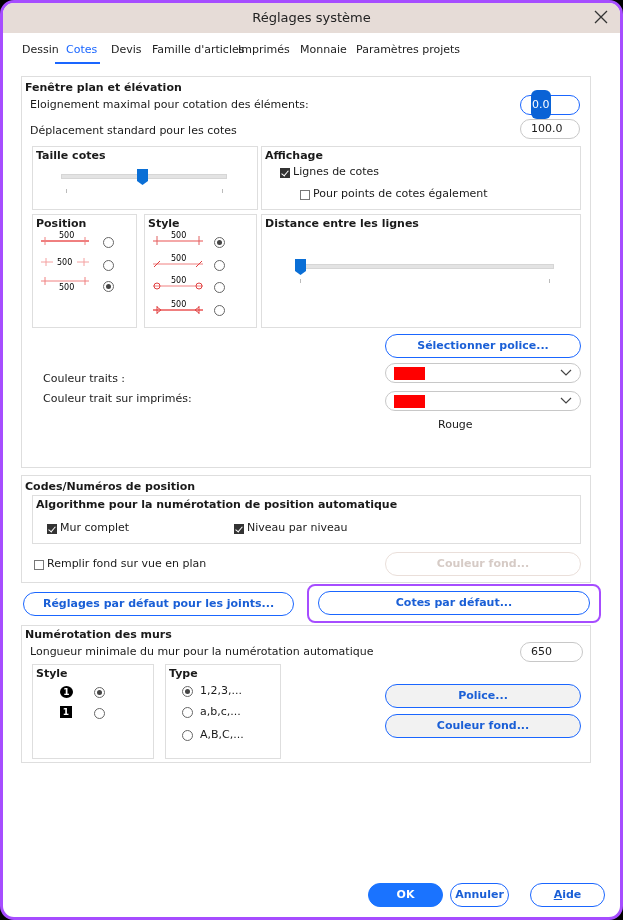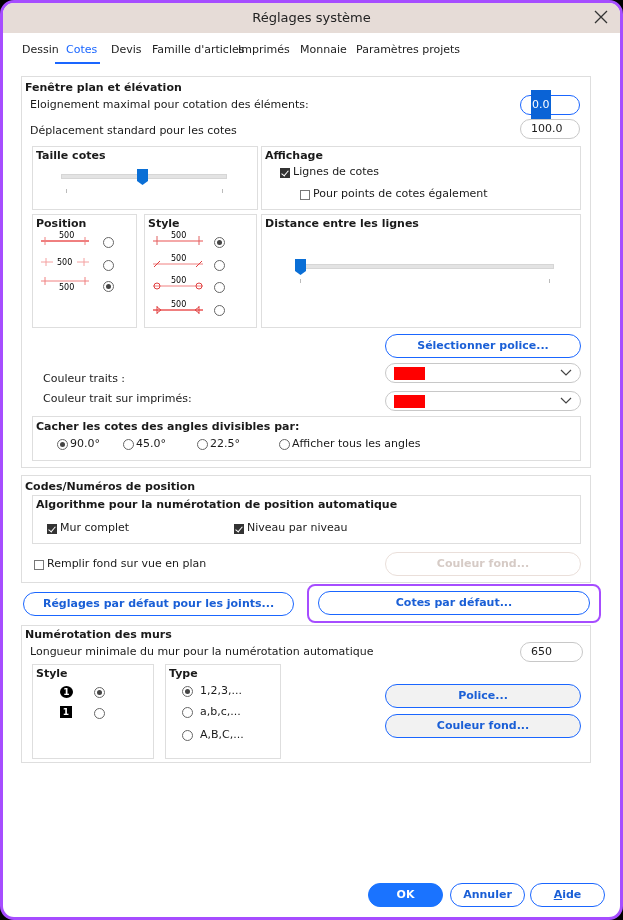--- a/index.html
+++ b/index.html
@@ -23,21 +23,21 @@
 
   .group { position: absolute; border: 1px solid #dedede; background: #fff; }
   .gtitle { position: absolute; font-weight: bold; font-size: 11px; color: #1a1a1a; white-space: nowrap; }
   .label { position: absolute; font-size: 11px; color: #1a1a1a; white-space: nowrap; }
 
   .textbox {
     position: absolute; height: 20px; border: 1px solid #c8c8c8; border-radius: 10px;
     padding-left: 10px; line-height: 18px; font-size: 11px; background: #fff;
   }
   .textbox.focus { border-color: #1a66ff; }
-  .textbox .sel { background: #0a63d6; color: #fff; padding: 8px 1px; }
+  .textbox .sel { background: #0a63d6; color: #fff; padding: 8px 1px; border-radius: 6px; }
 
   .btn {
     position: absolute; height: 24px; border: 1px solid #1a66ff; border-radius: 12px;
     background: #fff; color: #1a5fd6; font-weight: bold; font-size: 11px; text-align: center;
     line-height: 22px; cursor: pointer; white-space: nowrap;
   }
   .btn.gray { background: #f2f2f2; }
   .btn.disabled { border-color: #eadfda; color: #d6cbc6; background: #fff; }
   .btn.primary { background: #1a73ff; color: #fff; border-color: #1a73ff; }
 
@@ -206,31 +206,20 @@
 
     <span class="label" style="left:21px;top:315px">Couleur trait sur imprimés:</span>
     <div class="combo" style="left:363px;top:314px;width:196px">
       <div class="swatch" style="background:#ff0000"></div>
       <span class="ctext">Rouge</span>
       <svg class="chev" viewBox="0 0 12 8">
           <path d="M1 1 L6 6 L11 1" fill="none" stroke="#444" stroke-width="1.2"></path>
         </svg>
     </div>
 
-    <div class="group" style="left:10px;top:339px;width:549px;height:45px">
-      <span class="gtitle" style="left:3px;top:3px">Cacher les cotes des angles divisibles par:</span>
-      <div class="radio checked" style="left:24px;top:22px"></div>
-      <span class="label" style="left:37px;top:20px">90.0°</span>
-      <div class="radio" style="left:90px;top:22px"></div>
-      <span class="label" style="left:103px;top:20px">45.0°</span>
-      <div class="radio" style="left:164px;top:22px"></div>
-      <span class="label" style="left:177px;top:20px">22.5°</span>
-      <div class="radio" style="left:246px;top:22px"></div>
-      <span class="label" style="left:259px;top:20px">Afficher tous les angles</span>
-    </div>
   </div>
 
   <div class="group" style="left:18px;top:472px;width:570px;height:108px">
     <span class="gtitle" style="left:3px;top:4px">Codes/Numéros de position</span>
     <div class="group" style="left:10px;top:19px;width:549px;height:49px">
       <span class="gtitle" style="left:3px;top:2px">Algorithme pour la numérotation de position automatique</span>
       <div class="checkbox checked" style="left:14px;top:28px"></div>
       <span class="label" style="left:27px;top:25px">Mur complet</span>
       <div class="checkbox checked" style="left:201px;top:28px"></div>
       <span class="label" style="left:214px;top:25px">Niveau par niveau</span>
@@ -265,15 +254,15 @@
       <span class="label" style="left:34px;top:40px">a,b,c,...</span>
       <div class="radio" style="left:16px;top:65px"></div>
       <span class="label" style="left:34px;top:63px">A,B,C,...</span>
     </div>
 
     <div class="btn gray" style="left:363px;top:58px;width:196px">Police...</div>
     <div class="btn gray" style="left:363px;top:88px;width:196px">Couleur fond...</div>
   </div>
 
   <div class="btn primary" style="left:365px;top:880px;width:75px">OK</div>
-  <div class="btn" style="left:447px;top:880px;width:75px">Annuler</div>
+  <div class="btn" style="left:447px;top:880px;width:59px">Annuler</div>
   <div class="btn" style="left:527px;top:880px;width:75px;text-decoration:none"><span style="text-decoration:underline">A</span><span>ide</span></div>
 </div>
 
 </body></html>

